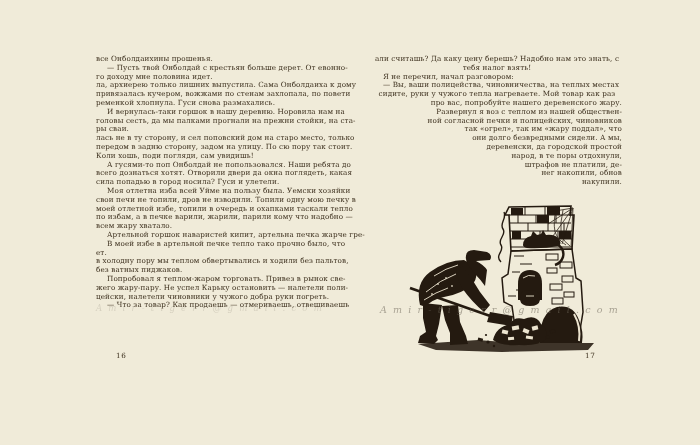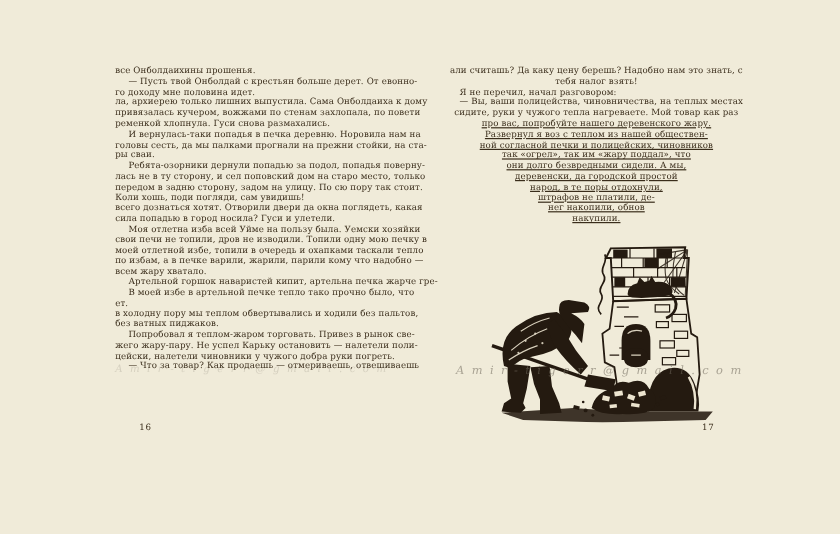--- a/index.html
+++ b/index.html
@@ -7,21 +7,21 @@
   .spread {
     position:relative; width:700px; height:445px;
     background:var(--bg,#f0ebd9); color:var(--ink,#3a2d1b);
     overflow:hidden;
   }
   .text-block { position:absolute; top:55px; width:250px; font-size:7.2px; letter-spacing:0.12px; }
   .tb-left  { left:96px; }
   .tb-right { left:372px; }
   .tline { height:8.8px; line-height:8.8px; white-space:nowrap; overflow:visible; }
   .tline.indent { padding-left:11px; }
-  .tline.center { text-align:center;text-decoration:underline; }
+  .tline.center { text-align:right; }
   .tline.left { text-align:center; }
   .pagenum { position:absolute; top:351px; font-size:7.2px; letter-spacing:0.6px; color:var(--ink,#3a2d1b); }
   .pn-left { left:116px; }
   .pn-right { left:585px; }
   .illus { position:absolute; left:390px; top:202px; width:230px; height:150px; }
   .watermark {
     position:absolute; font-style:italic; white-space:nowrap; pointer-events:none;
     color:#6e675a; z-index:5;
   }
   .wm-left  { left:96px;  top:303px; font-size:8.5px; letter-spacing:6.2px; opacity:0.20; filter:blur(0.3px); }
@@ -32,27 +32,27 @@
 
 <div class="spread">
 
   <div class="text-block tb-left" id="left-lines">
       <div class="tline">все Онболдаихины прошенья.</div>
       <div class="tline indent">— Пусть твой Онболдай с крестьян больше дерет. От евонно-</div>
       <div class="tline">го доходу мне половина идет.</div>
       <div class="tline">ла, архиерею только лишних выпустила. Сама Онболдаиха к дому</div>
       <div class="tline">привязалась кучером, вожжами по стенам захлопала, по повети</div>
       <div class="tline">ременкой хлопнула. Гуси снова размахались.</div>
-      <div class="tline indent">И вернулась-таки попадья в печка деревню. Норовила нам на</div>
+      <div class="tline indent">И вернулась-таки горшок в нашу деревню. Норовила нам на</div>
       <div class="tline">головы сесть, да мы палками прогнали на прежни стойки, на ста-</div>
       <div class="tline">ры сваи.</div>
-      <div class="tline indent">Ребята-озорники дернули попадью за подол, попадья поверну-</div>
       <div class="tline">лась не в ту сторону, и сел поповский дом на старо место, только</div>
       <div class="tline">передом в задню сторону, задом на улицу. По сю пору так стоит.</div>
       <div class="tline">Коли хошь, поди погляди, сам увидишь!</div>
+      <div class="tline indent">А гусями-то поп Онболдай не попользовался. Наши ребята до</div>
       <div class="tline">всего дознаться хотят. Отворили двери да окна поглядеть, какая</div>
       <div class="tline">сила попадью в город носила? Гуси и улетели.</div>
       <div class="tline indent">Моя отлетна изба всей Уйме на пользу была. Уемски хозяйки</div>
       <div class="tline">свои печи не топили, дров не изводили. Топили одну мою печку в</div>
       <div class="tline">моей отлетной избе, топили в очередь и охапками таскали тепло</div>
       <div class="tline">по избам, а в печке варили, жарили, парили кому что надобно —</div>
       <div class="tline">всем жару хватало.</div>
       <div class="tline indent">Артельной горшок наваристей кипит, артельна печка жарче гре-</div>
       <div class="tline indent">В моей избе в артельной печке тепло тако прочно было, что</div>
       <div class="tline">ет.</div>

